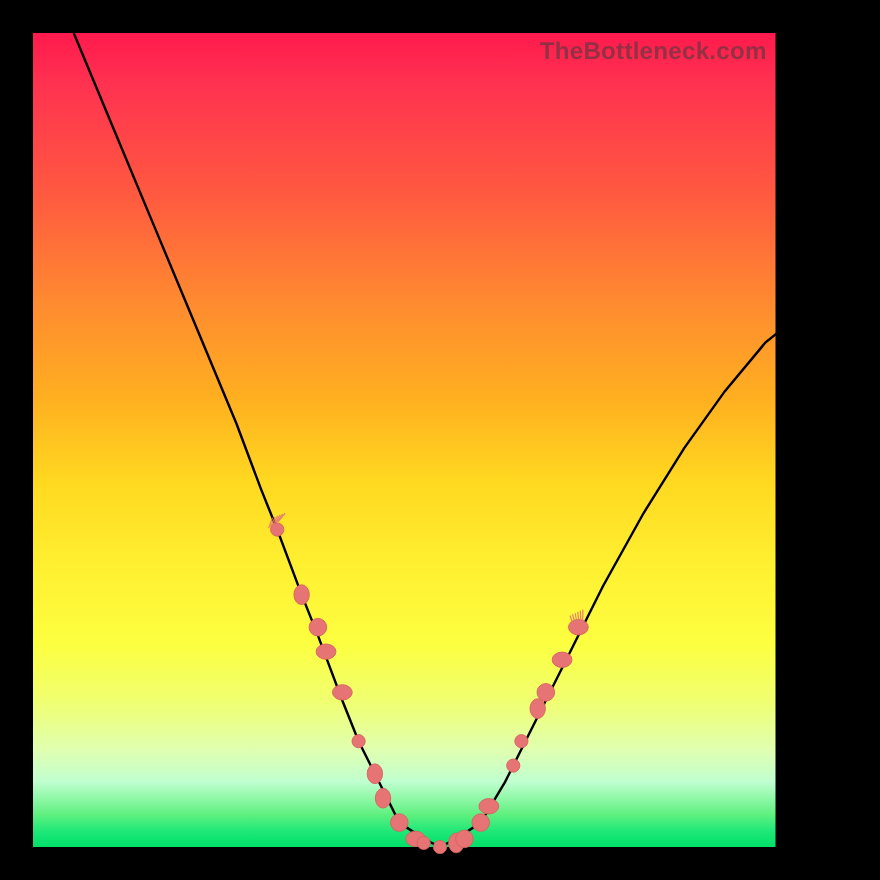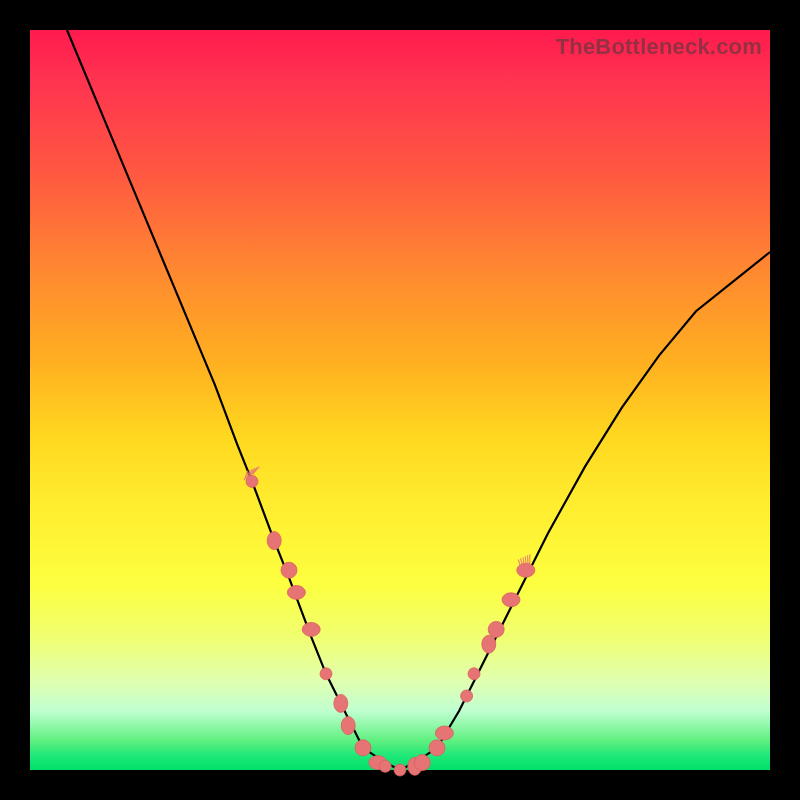--- a/index.html
+++ b/index.html
@@ -7,21 +7,21 @@
   .frame {
     width: 800px;
     height: 800px;
     background: #000000;
     position: relative;
   }
   .plot {
     position: absolute;
     left: 30px;
     top: 30px;
-    width: 740px;
+    width: 675px;
     height: 740px;
     background: linear-gradient(to bottom,
       #ff1a4d 0%,
       #ff3150 6%,
       #ff5a40 20%,
       #ff8a30 33%,
       #ffb020 45%,
       #ffd820 55%,
       #ffef30 65%,
       #fcff40 75%,

